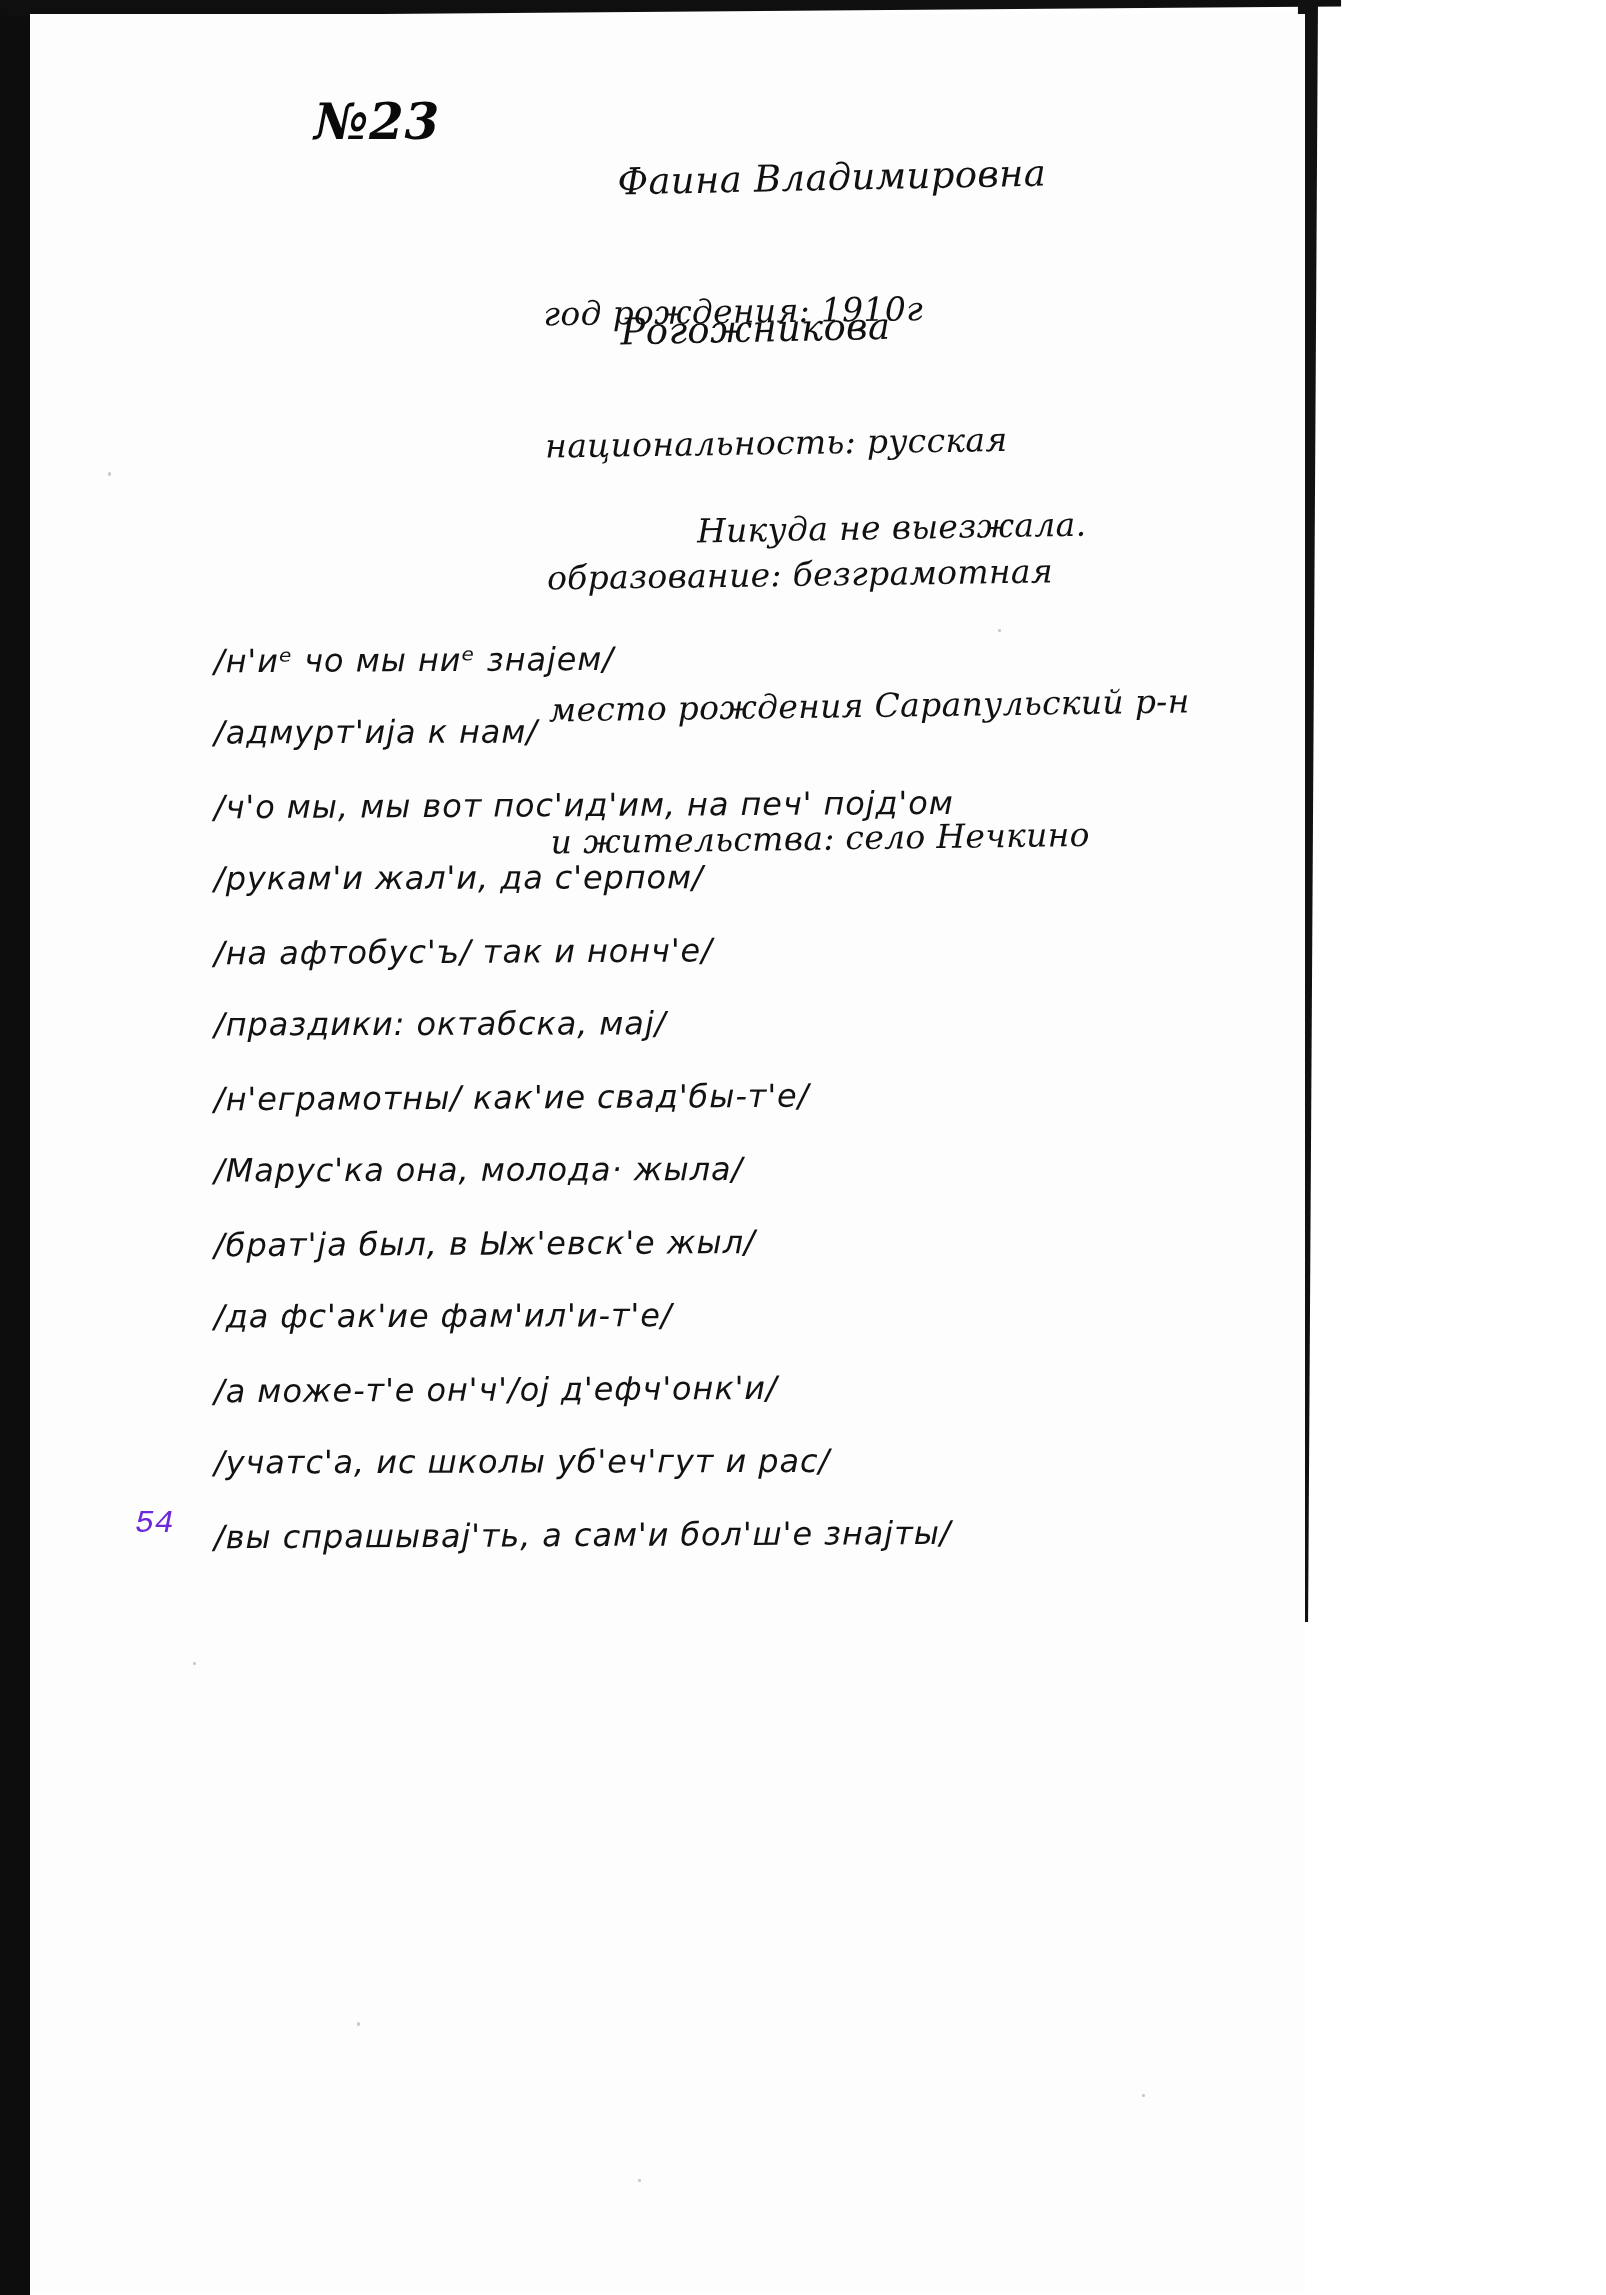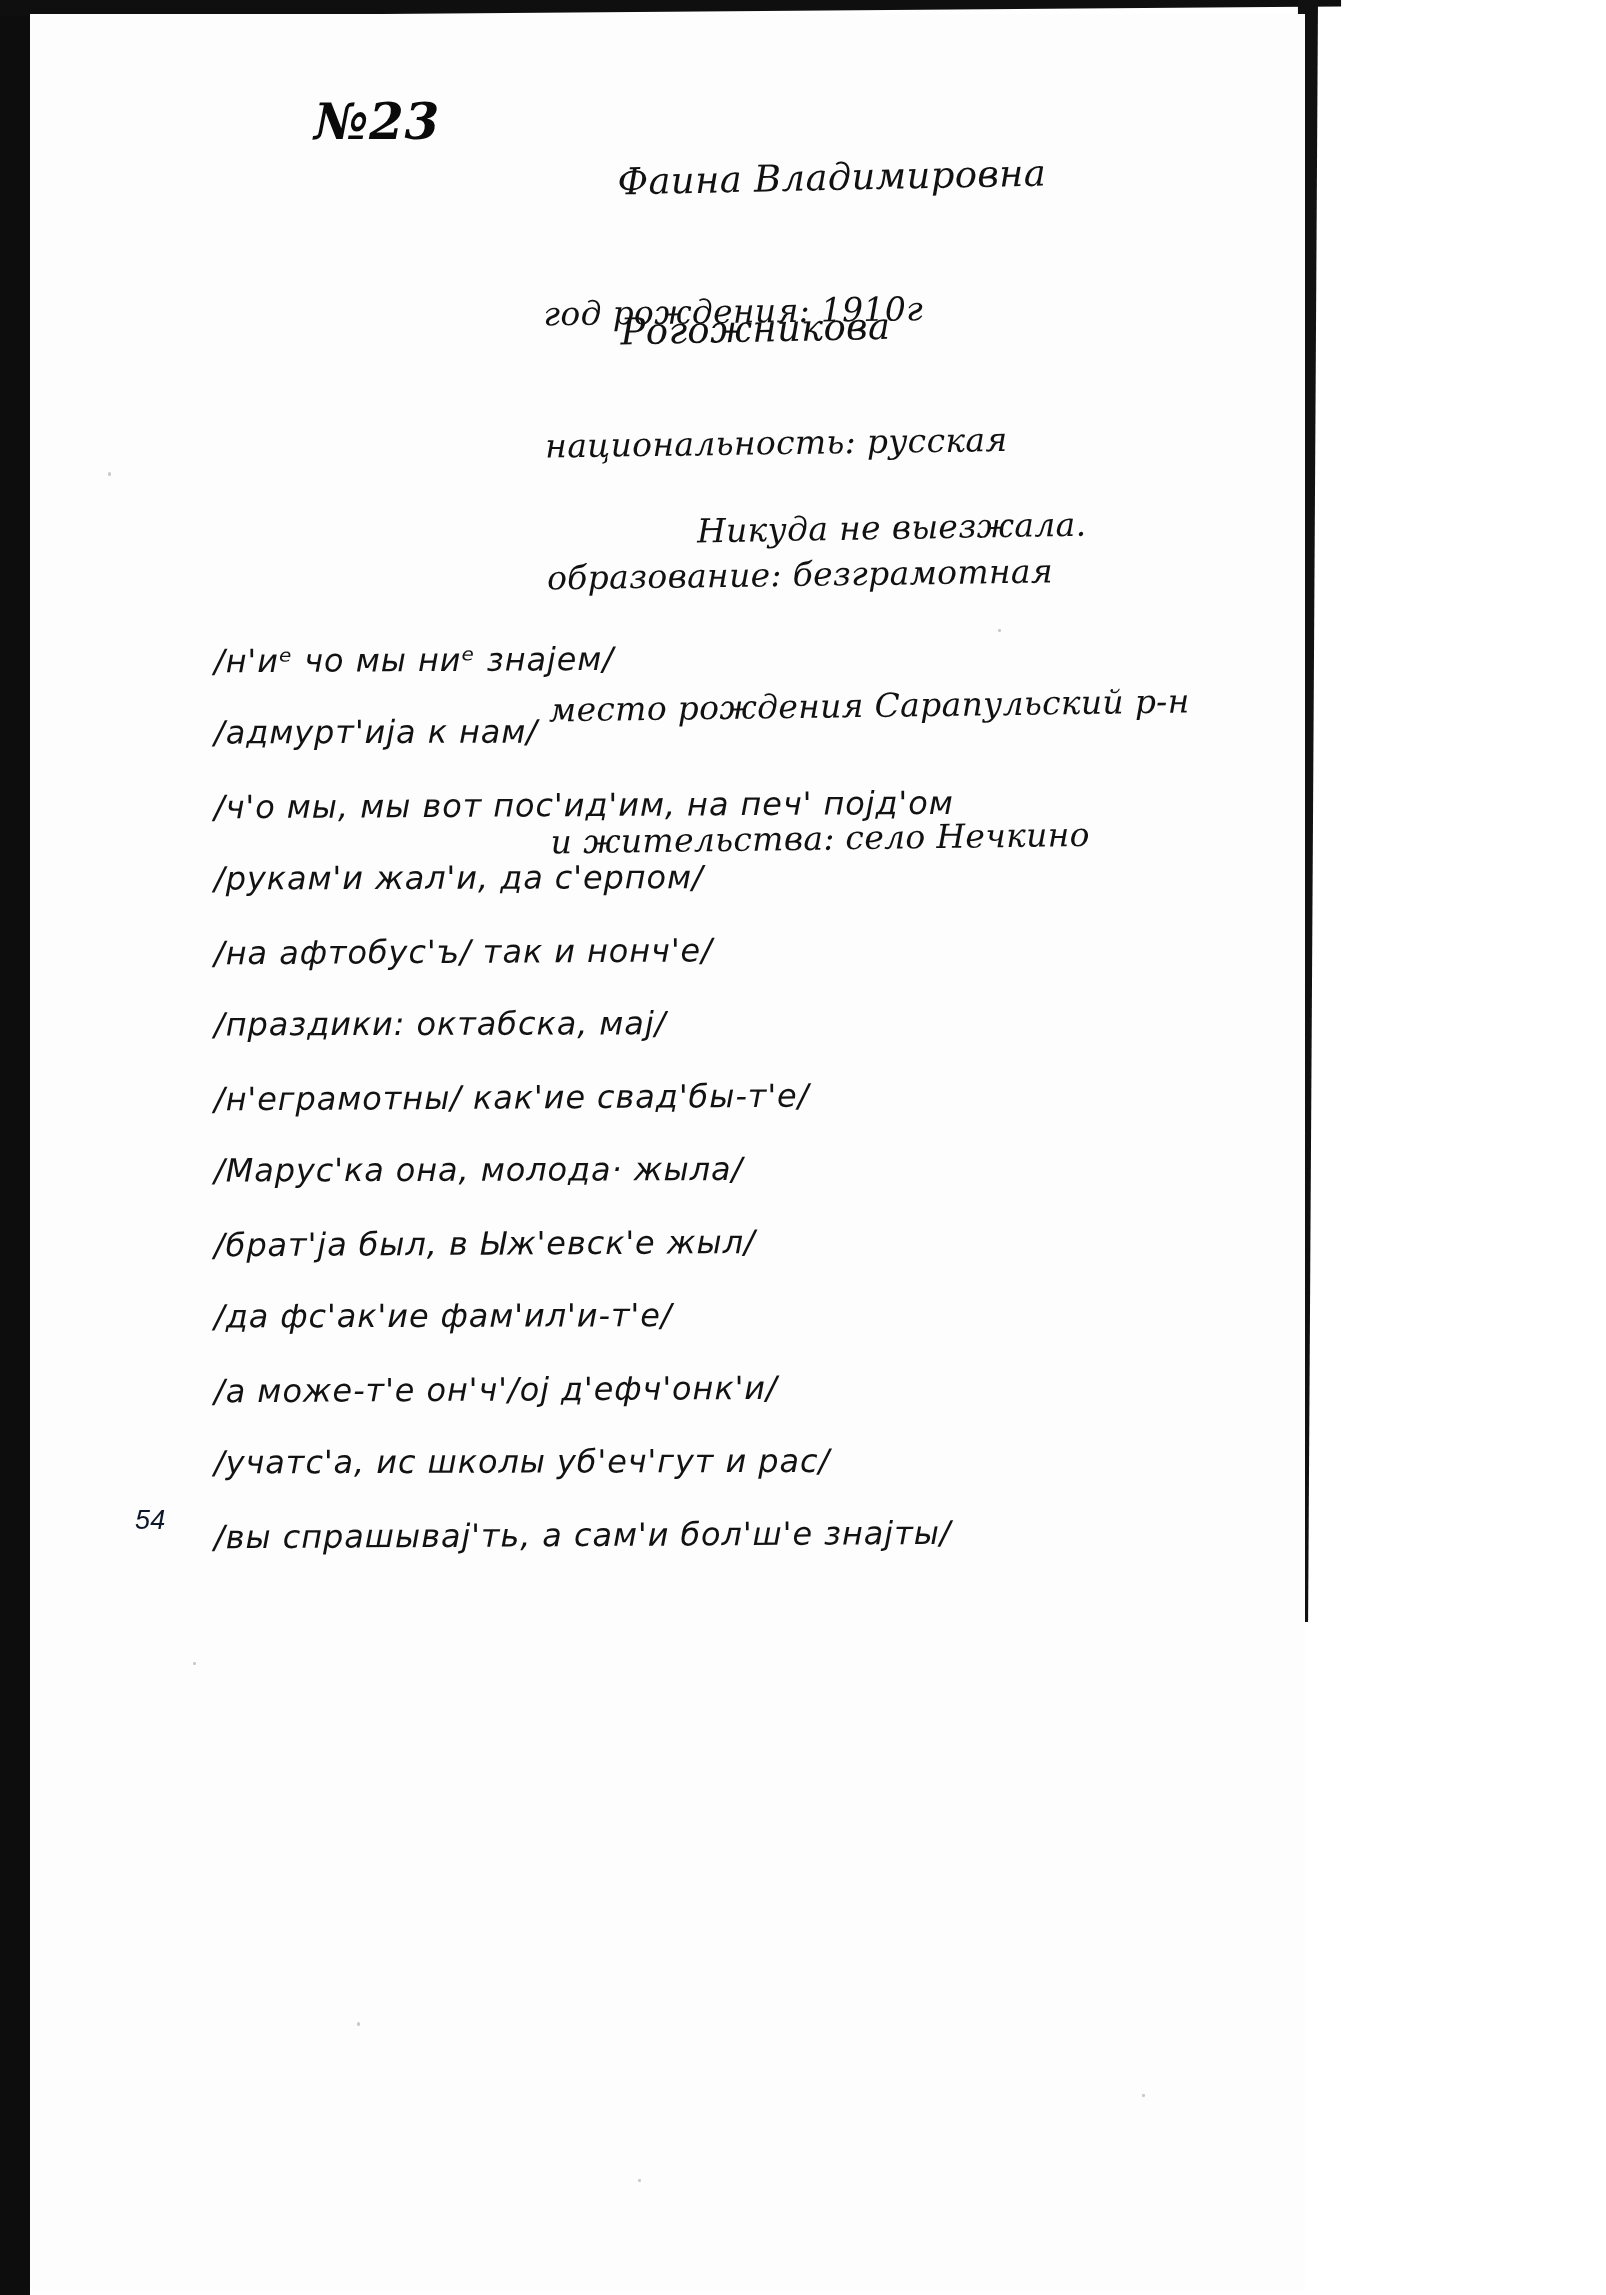--- a/index.html
+++ b/index.html
@@ -122,24 +122,24 @@
     white-space: pre;
     letter-spacing: 0.9px;
   }
   .t-line:nth-child(odd) { transform: rotate(-0.35deg); }
   .t-line:nth-child(even) { transform: rotate(-0.15deg); }
 
   .page-number {
     position: absolute;
     left: 105px;
     top: 1491px;
-    font-family: Liberation Sans, sans-serif;
+    font-family: Liberation Mono, monospace;
     font-style: italic;
-    font-size: 27px;
-    color: #0f172a;
+    font-size: 32px;
+    color: #6d28d9;
   }
 </style>
 </head>
 <body>
 
 <div class="page">
 
   <div class="scan-edge-left"></div>
   <div class="scan-edge-top"></div>
   <div class="scan-edge-right"></div>

